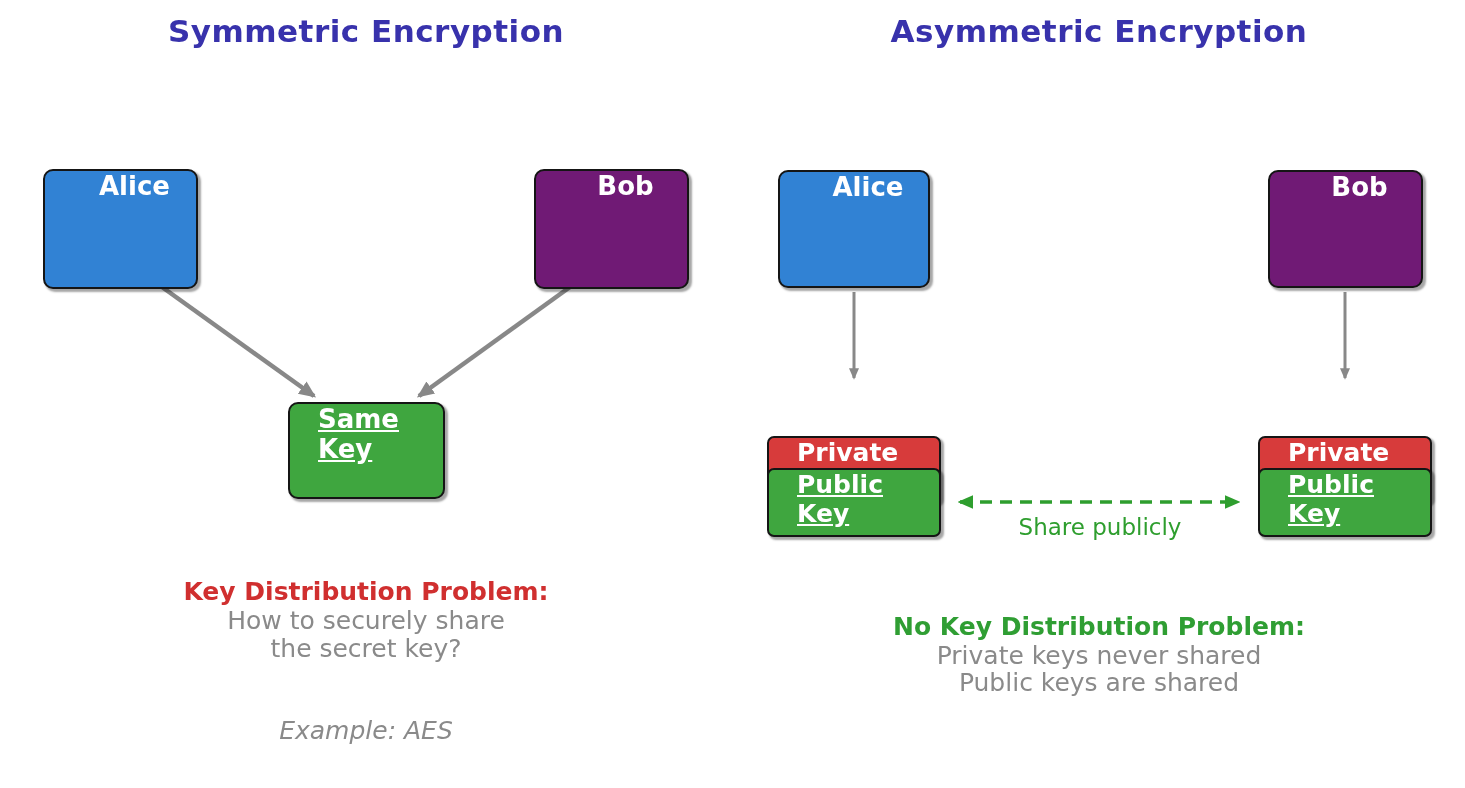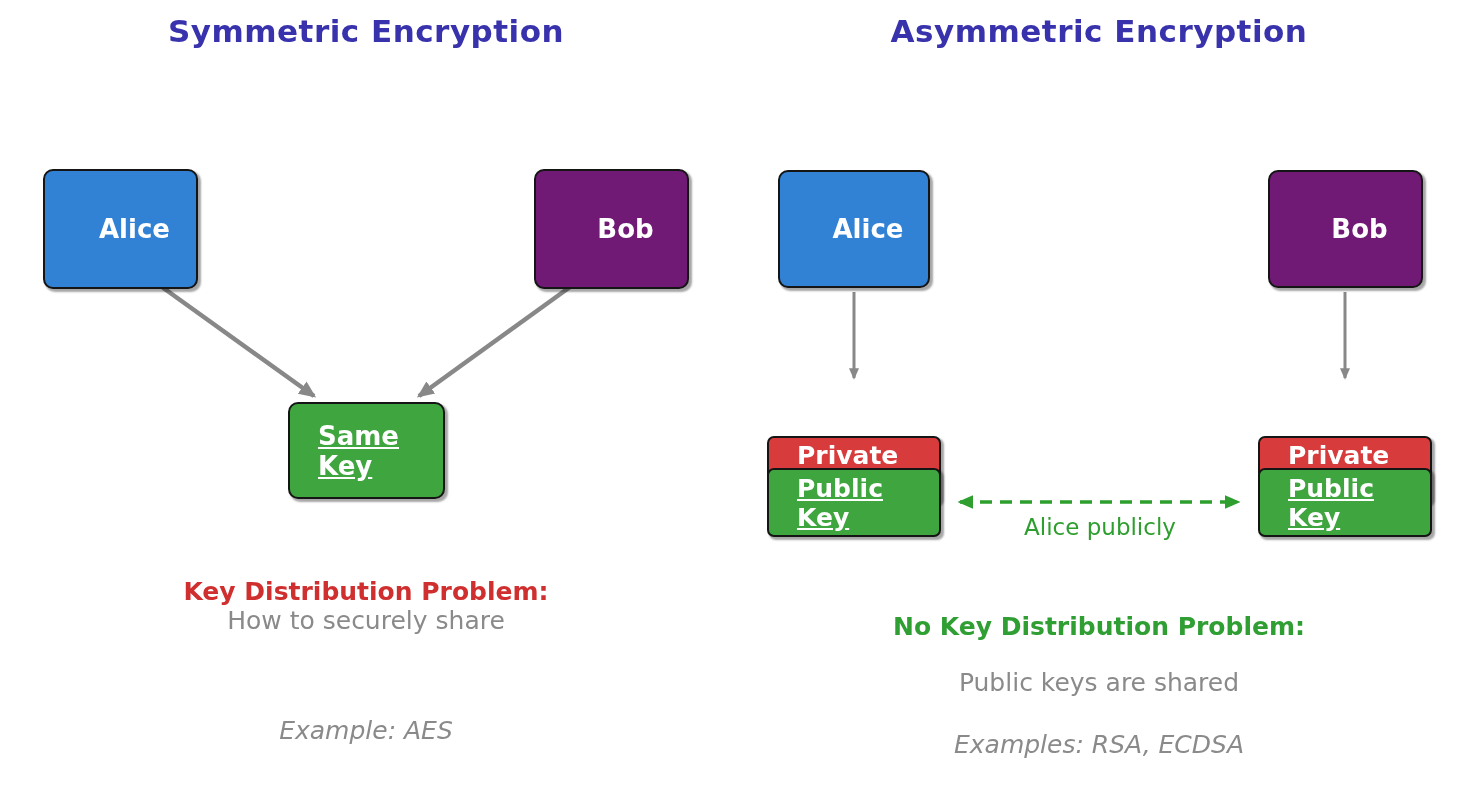--- a/index.html
+++ b/index.html
@@ -29,21 +29,21 @@
     font-weight: bold;
     color: #3832AC;
     letter-spacing: 0.5px;
   }
   .title-left  { left: 0px;   top: 13px; }
   .title-right { left: 733px; top: 13px; }
 
   .node {
     position: absolute;
     display: flex;
-    align-items: center;
+    align-items: flex-start;
     justify-content: center;
     border: 2.5px solid #151515;
     box-shadow: 2.5px 2.5px 2px rgba(0,0,0,0.35);
     color: #ffffff;
     font-weight: bold;
     box-sizing: border-box;
     padding-left: 28px;
   }
   .node-big { border-radius: 10px; font-size: 26px; }
   .node-key { border-radius: 7px;  font-size: 25px; }
@@ -106,20 +106,21 @@
   </div>
   <div class="node node-big orange" style="left:534px; top:169px; width:155px; height:120px;">
     <span>Bob</span>
   </div>
   <div class="node node-big green" style="left:288px; top:402px; width:157px; height:97px;">
     <span>Same Key</span>
   </div>
 
   <div class="caption cap-left heading-red" style="top:577px;">Key Distribution Problem:</div>
   <div class="caption cap-left gray-line" style="top:606px;">How to securely share</div>
+  <div class="caption cap-left gray-line" style="top:634px;">the secret key?</div>
   <div class="caption cap-left example-line" style="top:716px;">Example: AES</div>
 
   <div class="node node-big blue" style="left:778px; top:170px; width:152px; height:118px;">
     <span>Alice</span>
   </div>
   <div class="node node-big orange" style="left:1268px; top:170px; width:155px; height:118px;">
     <span>Bob</span>
   </div>
 
   <div class="node node-key red" style="left:767px; top:392px; width:174px; height:68px;">
@@ -128,18 +129,18 @@
   <div class="node node-key green" style="left:767px; top:468px; width:174px; height:69px;">
     <span>Public Key</span>
   </div>
   <div class="node node-key red" style="left:1258px; top:392px; width:174px; height:68px;">
     <span>Private Key</span>
   </div>
   <div class="node node-key green" style="left:1258px; top:468px; width:174px; height:69px;">
     <span>Public Key</span>
   </div>
 
-  <div class="share-label">Alice publicly</div>
+  <div class="share-label">Share publicly</div>
   <div class="caption cap-right heading-green" style="top:612px;">No Key Distribution Problem:</div>
+  <div class="caption cap-right gray-line" style="top:641px;">Private keys never shared</div>
   <div class="caption cap-right gray-line" style="top:668px;">Public keys are shared</div>
-  <div class="caption cap-right example-line" style="top:730px;">Examples: RSA, ECDSA</div>
 
 </div>
 
 </body></html>

